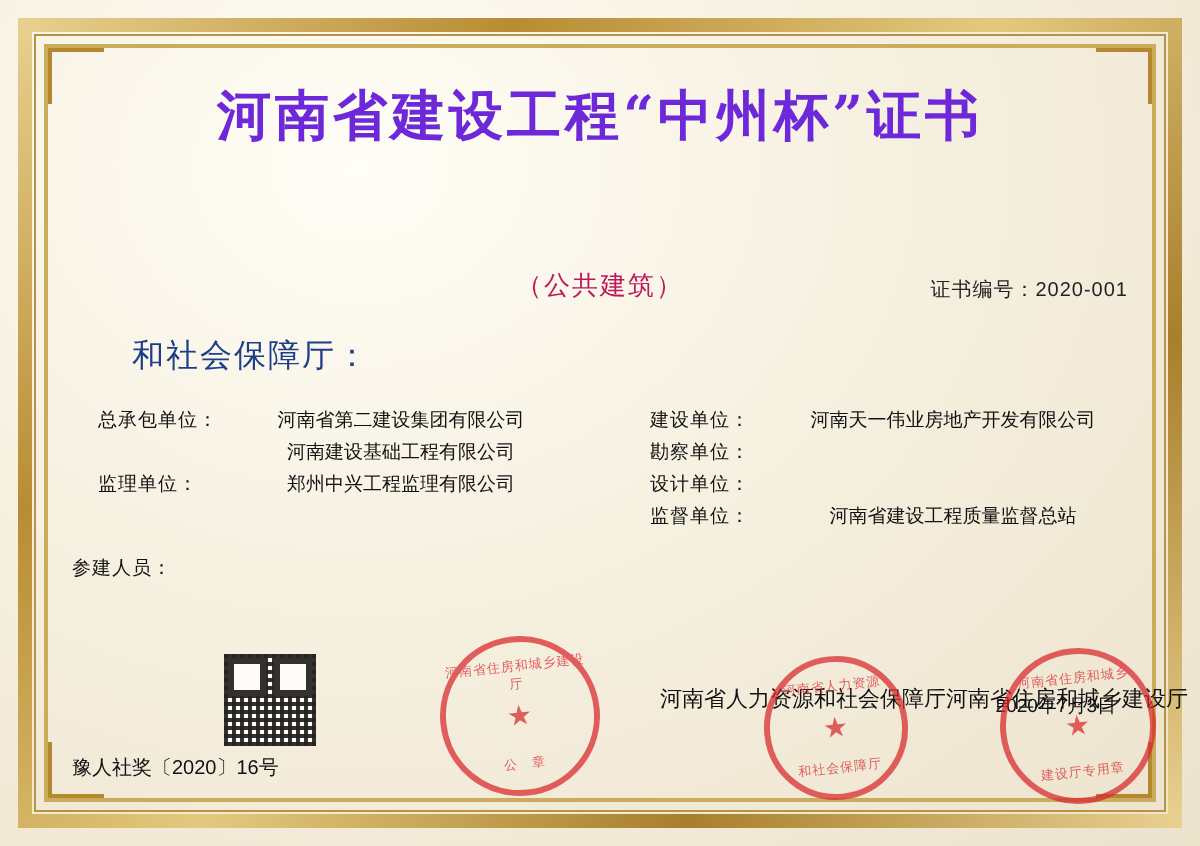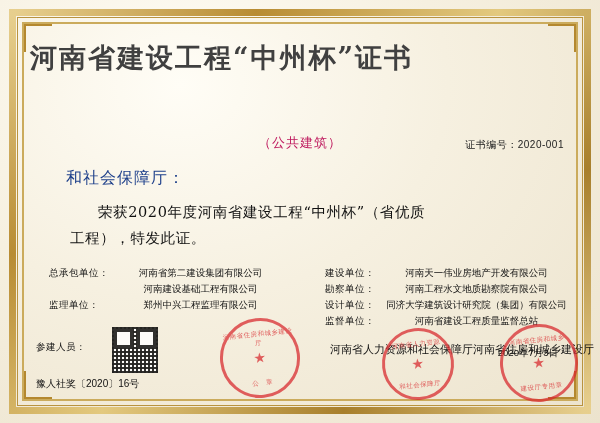--- a/index.html
+++ b/index.html
@@ -53,25 +53,26 @@
   .corner.tr { right: 24px; top: 24px; border-left: none; border-bottom: none; }
   .corner.bl { left: 24px; bottom: 24px; border-right: none; border-top: none; }
   .corner.br { right: 24px; bottom: 24px; border-left: none; border-top: none; }
 
   .content {
     position: absolute;
     left: 30px; top: 28px; right: 30px; bottom: 26px;
   }
 
   .title {
+    text-align: center;
     font-family: "DejaVu Serif", "Liberation Serif", serif;
     font-weight: bold;
     font-size: 27px;
     letter-spacing: 2px;
-    color: #404040;
+    color: #6d28d9;
     margin-top: 12px;
   }
   .subtitle-row {
     display: flex;
     align-items: flex-end;
     justify-content: center;
     margin-top: 14px;
     position: relative;
   }
   .subtitle {
@@ -261,24 +262,20 @@
 
     <div class="title">河南省建设工程“中州杯”证书</div>
 
     <div class="subtitle-row">
       <div class="subtitle">（公共建筑）</div>
       <div class="cert-no">证书编号：2020-001</div>
     </div>
 
     <div class="recipient">和社会保障厅：</div>
 
-    <div class="body-text">
-      <span class="indent"></span><span>荣获2020年度河南省建设工程“中州杯”（省优质</span><br>
-      <span>工程），特发此证。</span>
-    </div>
 
     <div class="units">
       <div class="col left">
         <div class="unit-row">
           <span class="unit-label">总承包单位：</span>
           <span class="unit-value">河南省第二建设集团有限公司</span>
         </div>
         <div class="unit-row">
           <span class="unit-label"></span>
           <span class="unit-value">河南建设基础工程有限公司</span>
@@ -288,25 +285,23 @@
           <span class="unit-value">郑州中兴工程监理有限公司</span>
         </div>
       </div>
       <div class="col right">
         <div class="unit-row">
           <span class="unit-label">建设单位：</span>
           <span class="unit-value">河南天一伟业房地产开发有限公司</span>
         </div>
         <div class="unit-row">
           <span class="unit-label">勘察单位：</span>
-          <span class="unit-value">河南工程水文地质勘察院有限公司</span>
         </div>
         <div class="unit-row">
           <span class="unit-label">设计单位：</span>
-          <span class="unit-value">同济大学建筑设计研究院（集团）有限公司</span>
         </div>
         <div class="unit-row">
           <span class="unit-label">监督单位：</span>
           <span class="unit-value">河南省建设工程质量监督总站</span>
         </div>
       </div>
     </div>
 
     <div class="persons">
       <span class="persons-label">参建人员：</span>

